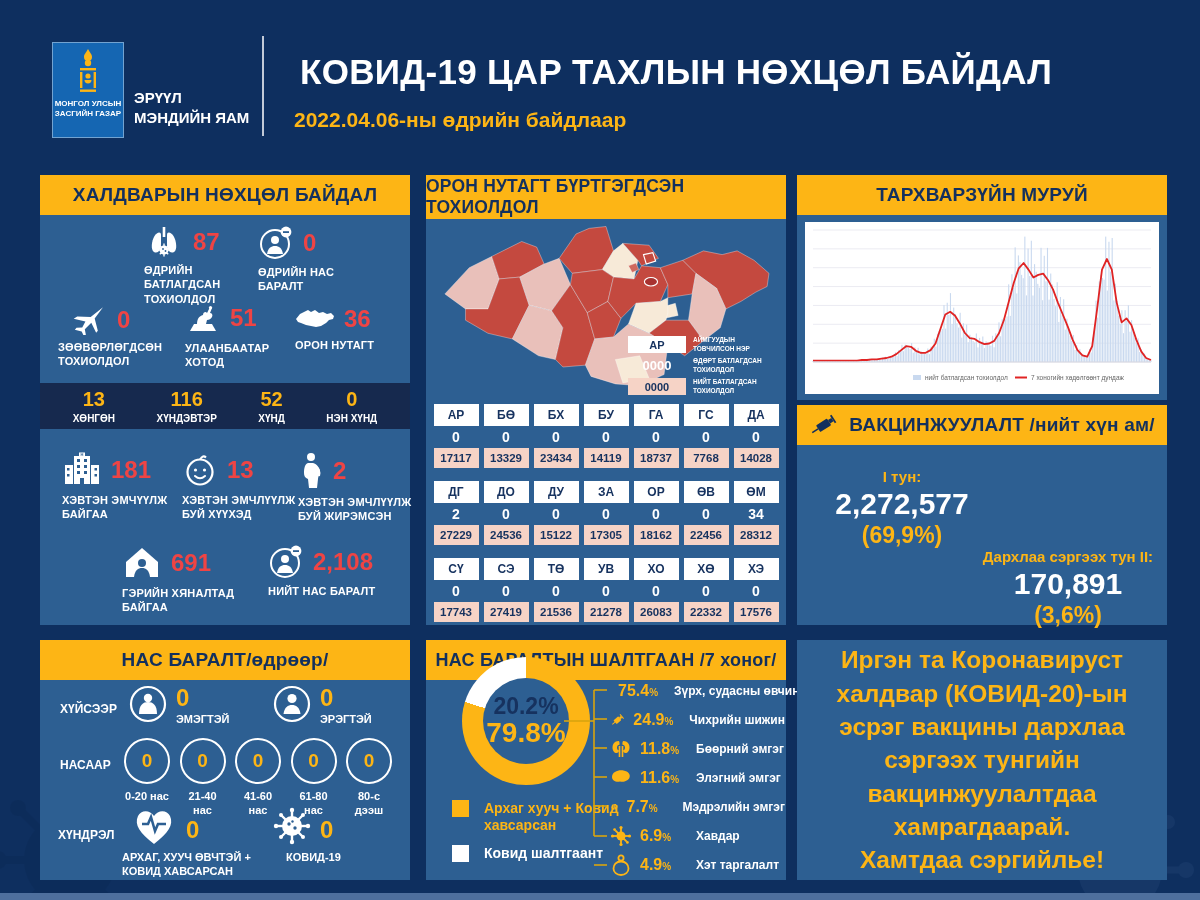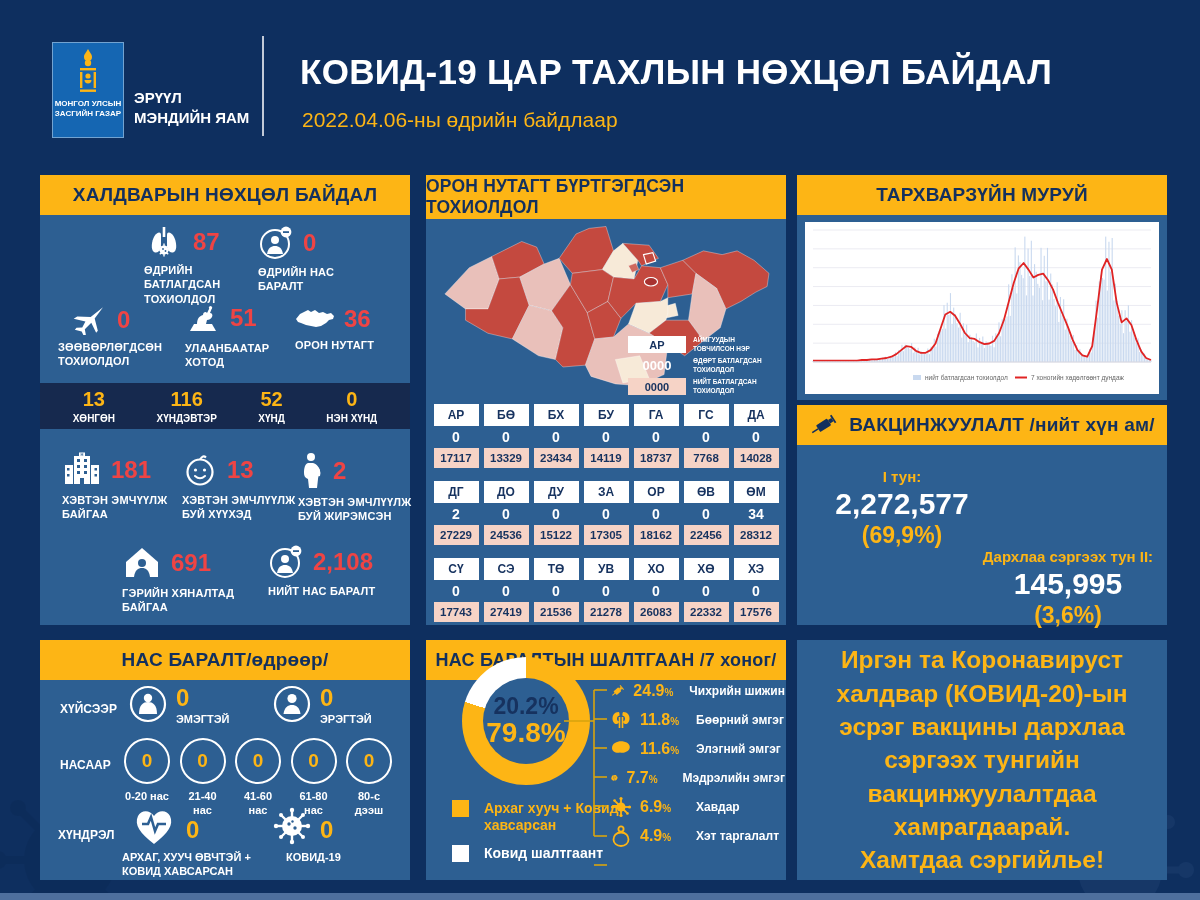--- a/index.html
+++ b/index.html
@@ -10,21 +10,21 @@
   .panel-header{position:absolute;background:#fdb515;color:#13305e;font-weight:bold;
       display:flex;align-items:center;justify-content:center;font-size:19px;letter-spacing:.2px;}
   .pre{white-space:pre-line;}
   
   #logo-box{left:52px;top:42px;width:72px;height:96px;background:#1566b2;border:1px solid rgba(255,255,255,.4);
       display:flex;flex-direction:column;align-items:center;justify-content:flex-start;padding-top:6px;box-sizing:border-box;}
   #logo-org{font-size:8px;font-weight:bold;color:#fff;text-align:center;line-height:1.3;margin-top:4px;}
   #ministry{left:134px;top:88px;color:#fff;font-weight:bold;font-size:15px;line-height:1.3;}
   #header-divider{left:262px;top:36px;width:2px;height:100px;background:rgba(255,255,255,.75);}
   #main-title{left:300px;top:52px;width:860px;color:#fff;font-weight:bold;font-size:35px;letter-spacing:.3px;}
-  #main-subtitle{left:302px;top:108px;color:#fdb515;font-weight:normal;font-size:21px;}
+  #main-subtitle{left:294px;top:108px;color:#fdb515;font-weight:bold;font-size:21px;}
   
   .stat{position:absolute;display:flex;flex-direction:column;}
   .stat-top{display:flex;align-items:center;gap:9px;}
   .stat-value{color:#ef4444;font-weight:bold;font-size:24px;}
   .stat-label{color:#fff;font-weight:bold;font-size:11px;line-height:1.3;margin-top:5px;letter-spacing:.2px;}
   #severity-strip{left:40px;top:383px;width:370px;height:46px;background:#16294e;display:flex;align-items:center;justify-content:space-around;padding:0 12px;box-sizing:border-box;}
   .sev-item{display:flex;flex-direction:column;align-items:center;}
   .sev-value{color:#fdb515;font-weight:bold;font-size:20px;line-height:1;}
   .sev-label{color:#fff;font-weight:bold;font-size:10px;margin-top:4px;}
   
@@ -744,21 +744,21 @@
     </svg>
     <span>ВАКЦИНЖУУЛАЛТ /нийт хүн ам/</span>
   </div>
   <div class="dose" style="left:812px;top:468px;">
     <div class="dose-label">I тун:</div>
     <div class="dose-value">2,272,577</div>
     <div class="dose-pct">(69,9%)</div>
   </div>
   <div class="dose" style="left:978px;top:548px;">
     <div class="dose-label">Дархлаа сэргээх тун II:</div>
-    <div class="dose-value">145,995</div>
+    <div class="dose-value">170,891</div>
     <div class="dose-pct">(3,6%)</div>
   </div>
 
   <div class="panel" style="left:40px;top:640px;width:370px;height:240px;"></div>
   <div class="panel-header" style="left:40px;top:640px;width:370px;height:40px;">НАС БАРАЛТ/өдрөөр/</div>
 
   <div class="row-label" style="left:60px;top:702px;">ХҮЙСЭЭР</div>
   <svg class="abs" style="left:128px;top:684px;" width="40" height="40" viewBox="0 0 40 40">
     <circle cx="20" cy="20" r="17" fill="none" stroke="#fff" stroke-width="2.2"></circle>
     <circle cx="20" cy="14" r="4.2" fill="#fff"></circle>
@@ -864,20 +864,27 @@
       <line x1="168" y1="108" x2="181" y2="108"></line>
         <line x1="168" y1="137" x2="181" y2="137"></line>
       <line x1="168" y1="166" x2="181" y2="166"></line>
         <line x1="168" y1="196" x2="181" y2="196"></line>
       <line x1="168" y1="225" x2="181" y2="225"></line>
     </g>
   </svg>
   <div id="causes">
       <div class="cause-row">
         <svg width="22" height="22" viewBox="0 0 22 22">
+          <path d="M11,20 C4,14.5 1,10 3,5.5 C4.6,2 9,2 11,5.2 C13,2 17.4,2 19,5.5 C21,10 18,14.5 11,20 Z" fill="#fdb515"></path>
+        </svg>
+        <span class="cause-pct"><span class="n">75.4</span><span class="pc">%</span></span>
+        <span class="cause-label">Зүрх, судасны өвчин</span>
+      </div>
+      <div class="cause-row">
+        <svg width="22" height="22" viewBox="0 0 22 22">
           <g transform="rotate(-40 11 11)" fill="#fdb515">
             <rect x="1" y="10.3" width="5" height="1.4"></rect>
             <rect x="6" y="7.5" width="9" height="7" rx="1"></rect>
             <rect x="15" y="9.2" width="3" height="3.6"></rect>
             <rect x="18" y="7" width="1.5" height="8"></rect>
           </g>
         </svg>
         <span class="cause-pct"><span class="n">24.9</span><span class="pc">%</span></span>
         <span class="cause-label">Чихрийн шижин</span>
       </div>

